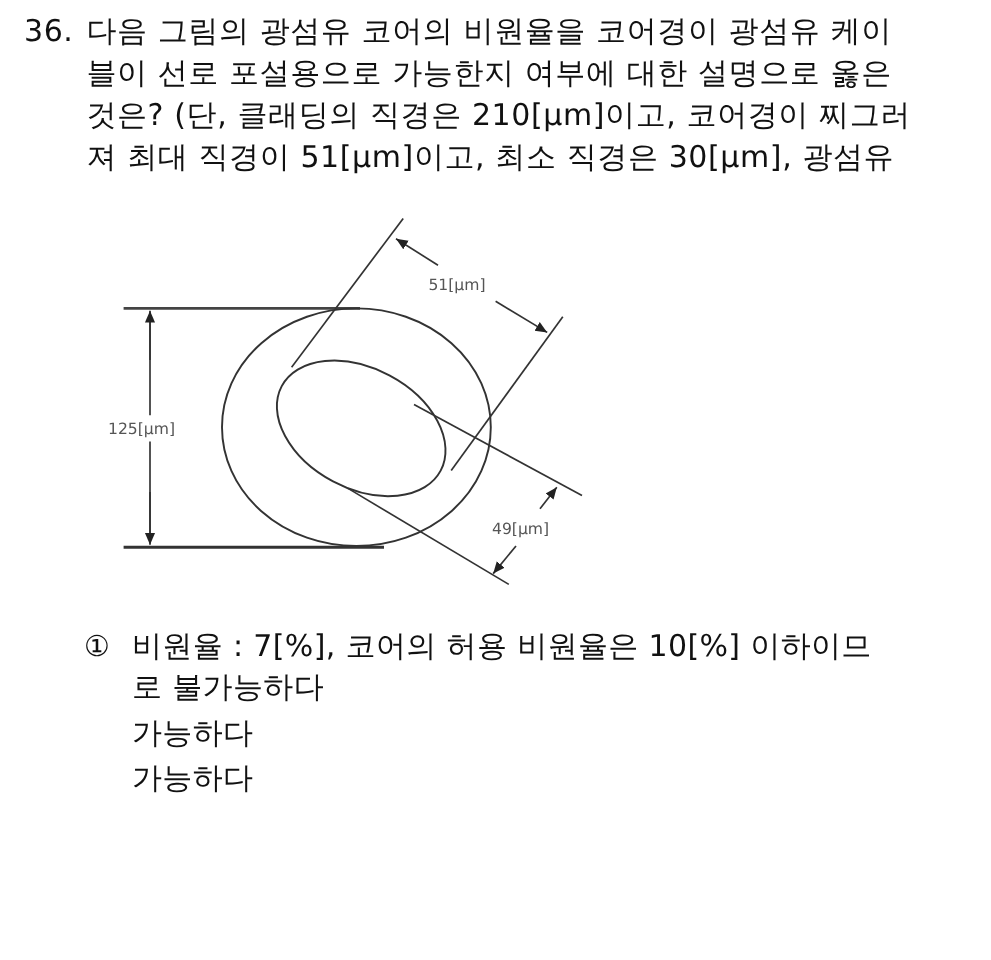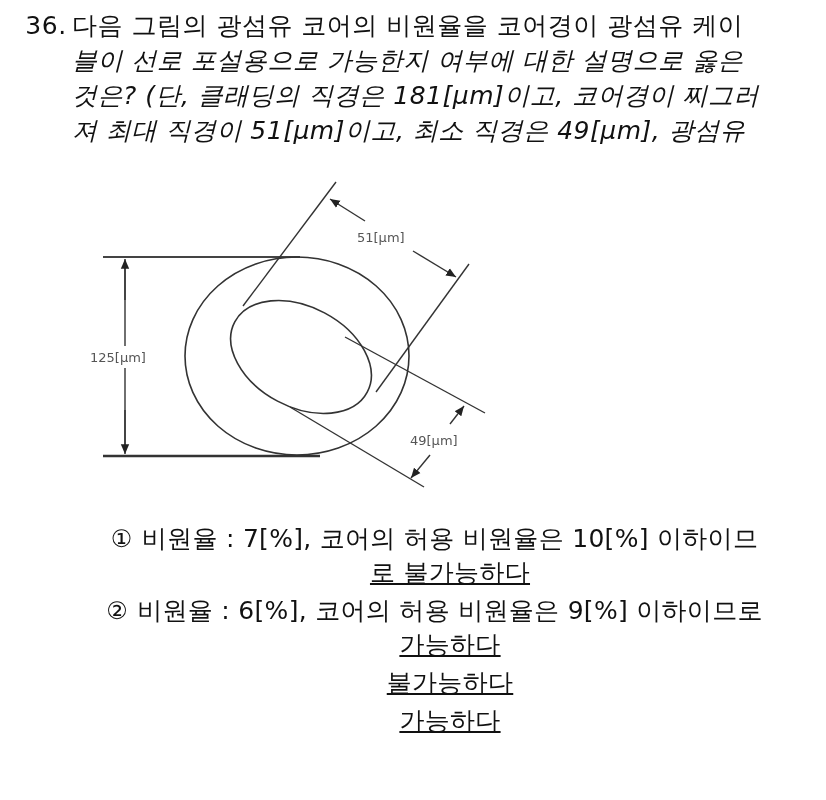--- a/index.html
+++ b/index.html
@@ -1,38 +1,38 @@
 <!DOCTYPE html>
 <html><head>
 <meta charset="utf-8">
 <style>
   html, body { margin: 0; padding: 0; background: #ffffff; }
   body { width: 826px; height: 800px; position: relative; overflow: hidden;
          font-family: "DejaVu Sans", "Liberation Sans", sans-serif; color: #111; }
   .question { position: absolute; left: 20px; top: 8px; width: 790px; }
   .q-line { font-size: 25px; line-height: 35px; height: 35px; white-space: nowrap; letter-spacing: 0.5px; }
-  .q-num { display: inline-block; width: 52px; text-align: center; }
-  .q-indent { padding-left: 52px; font-style: italic; }
+  .q-num { display: inline-block; width: 52px; }
+  .q-indent { padding-left: 52px; }
   .diagram { position: absolute; left: 0; top: 0; width: 826px; height: 800px; pointer-events: none; }
   .diagram svg { position: absolute; left: 0; top: 0; }
   .dim-label { font-family: "DejaVu Sans", sans-serif; font-size: 13px; fill: #555; }
   .options { position: absolute; left: 70px; top: 522px; width: 720px; }
-  .option { margin-bottom: 5px; text-align: center; }
+  .option { margin-bottom: 5px; }
   .opt-line { font-size: 25px; line-height: 33px; white-space: nowrap; letter-spacing: 0.3px; }
   .opt-marker { display: inline-block; width: 40px; font-size: 24px; }
-  .opt-indent { padding-left: 40px; text-decoration: underline; }
+  .opt-indent { padding-left: 40px; }
 </style>
 </head>
 <body>
 
 <div class="question">
   <div class="q-line"><span class="q-num">36.</span><span>다음 그림의 광섬유 코어의 비원율을 코어경이 광섬유 케이</span></div>
   <div class="q-line q-indent">블이 선로 포설용으로 가능한지 여부에 대한 설명으로 옳은</div>
-  <div class="q-line q-indent">것은? (단, 클래딩의 직경은 181[μm]이고, 코어경이 찌그러</div>
-  <div class="q-line q-indent">져 최대 직경이 51[μm]이고, 최소 직경은 49[μm], 광섬유</div>
+  <div class="q-line q-indent">것은? (단, 클래딩의 직경은 210[μm]이고, 코어경이 찌그러</div>
+  <div class="q-line q-indent">져 최대 직경이 51[μm]이고, 최소 직경은 30[μm], 광섬유</div>
 </div>
 
 <div class="diagram">
   <svg width="826" height="800" viewBox="0 0 826 800" xmlns="http://www.w3.org/2000/svg">
     <defs>
       <marker id="arr" markerWidth="8" markerHeight="8" refX="7" refY="4" orient="auto">
         <path d="M0,1 L7,4 L0,7 z" fill="#222"></path>
       </marker>
     </defs>
     <g stroke="#333" fill="none">
@@ -65,22 +65,20 @@
     <text class="dim-label" x="410" y="445">49[μm]</text>
   </svg>
 </div>
 
 <div class="options">
   <div class="option">
     <div class="opt-line"><span class="opt-marker">①</span><span>비원율 : 7[%], 코어의 허용 비원율은 10[%] 이하이므</span></div>
     <div class="opt-line opt-indent">로 불가능하다</div>
   </div>
   <div class="option">
-    <div class="opt-line"><span class="opt-marker">②</span><span>비원율 : 6[%], 코어의 허용 비원율은 9[%] 이하이므로</span></div>
     <div class="opt-line opt-indent">가능하다</div>
   </div>
   <div class="option">
-    <div class="opt-line opt-indent">불가능하다</div>
   </div>
   <div class="option">
     <div class="opt-line opt-indent">가능하다</div>
   </div>
 </div>
 
 </body></html>

